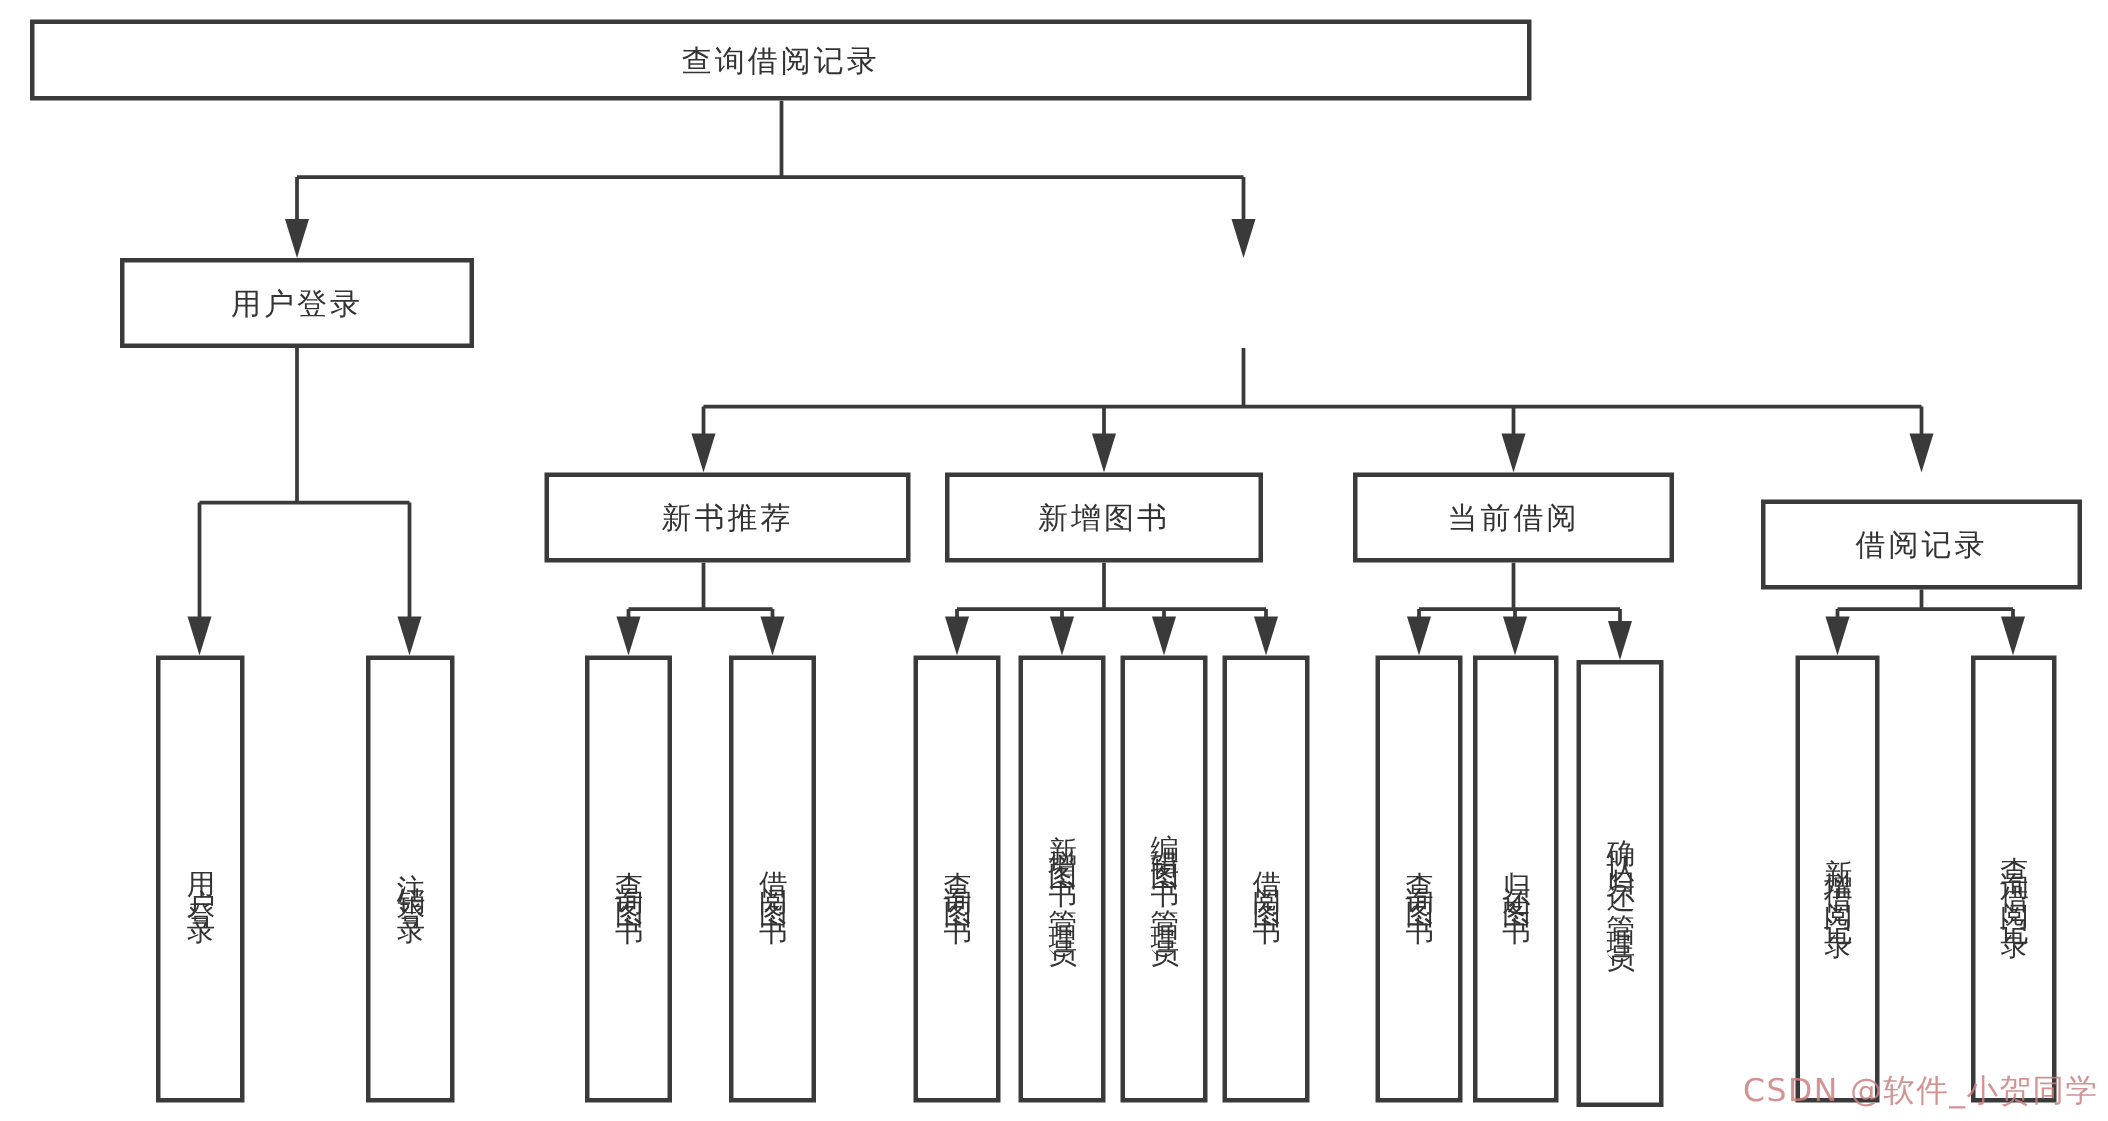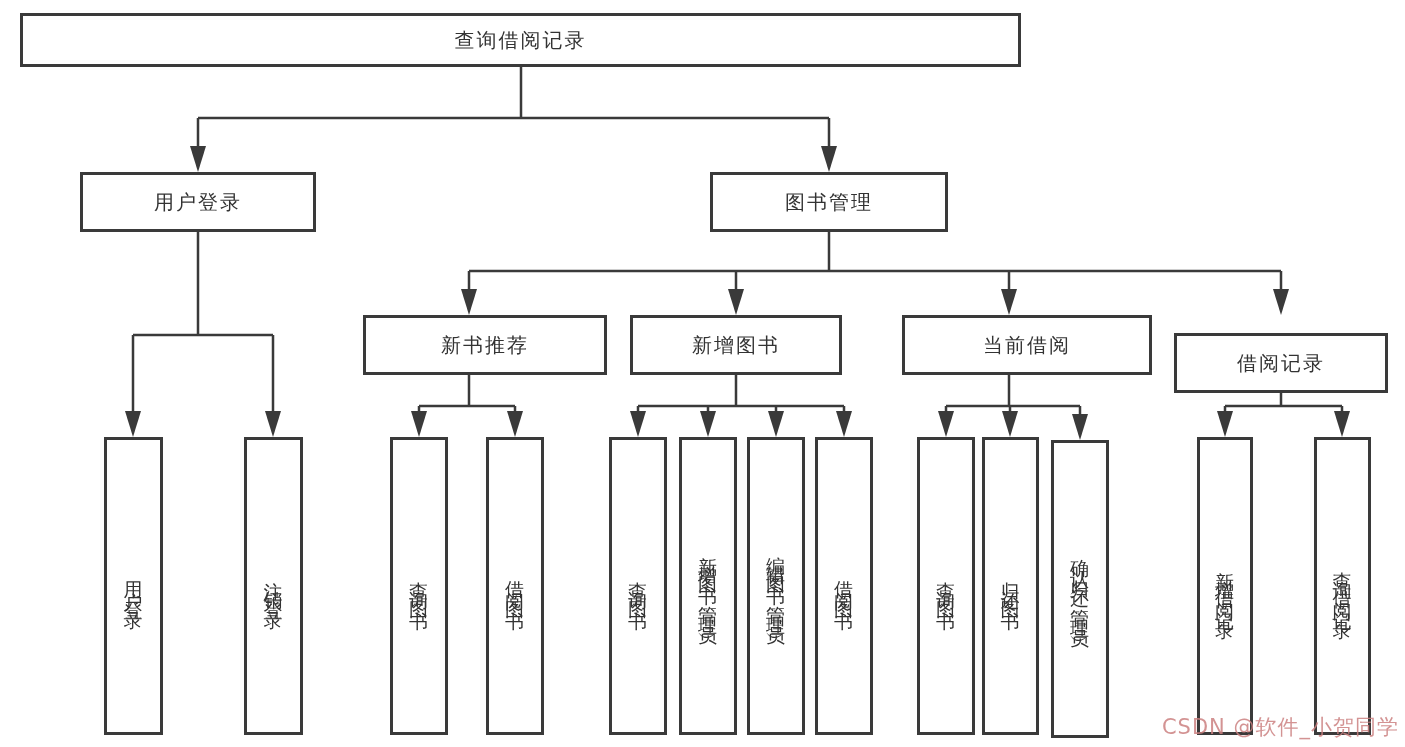--- a/index.html
+++ b/index.html
@@ -62,31 +62,28 @@
       <use href="#ah" x="1342" y="437"></use>
   </svg>
 
   <div class="box h" style="left:20px;top:13px;width:1001px;height:54px">
     <span>查询借阅记录</span>
   </div>
 
   <div class="box h" style="left:80px;top:172px;width:236px;height:60px">
     <span>用户登录</span>
   </div>
-  <div class="box h" style="left:710px;top:172px;width:238px;height:60px">
-    <span>图书管理</span>
-  </div>
 
   <div class="box h" style="left:363px;top:315px;width:244px;height:60px">
     <span>新书推荐</span>
   </div>
   <div class="box h" style="left:630px;top:315px;width:212px;height:60px">
     <span>新增图书</span>
   </div>
-  <div class="box h" style="left:902px;top:315px;width:250px;height:60px">
+  <div class="box h" style="left:902px;top:315px;width:214px;height:60px">
     <span>当前借阅</span>
   </div>
   <div class="box h" style="left:1174px;top:333px;width:214px;height:60px">
     <span>借阅记录</span>
   </div>
 
   <div class="box v" style="left:104px;top:437px;width:59px;height:298px">
     <span>用户登录</span>
   </div>
   <div class="box v" style="left:244px;top:437px;width:59px;height:298px">

